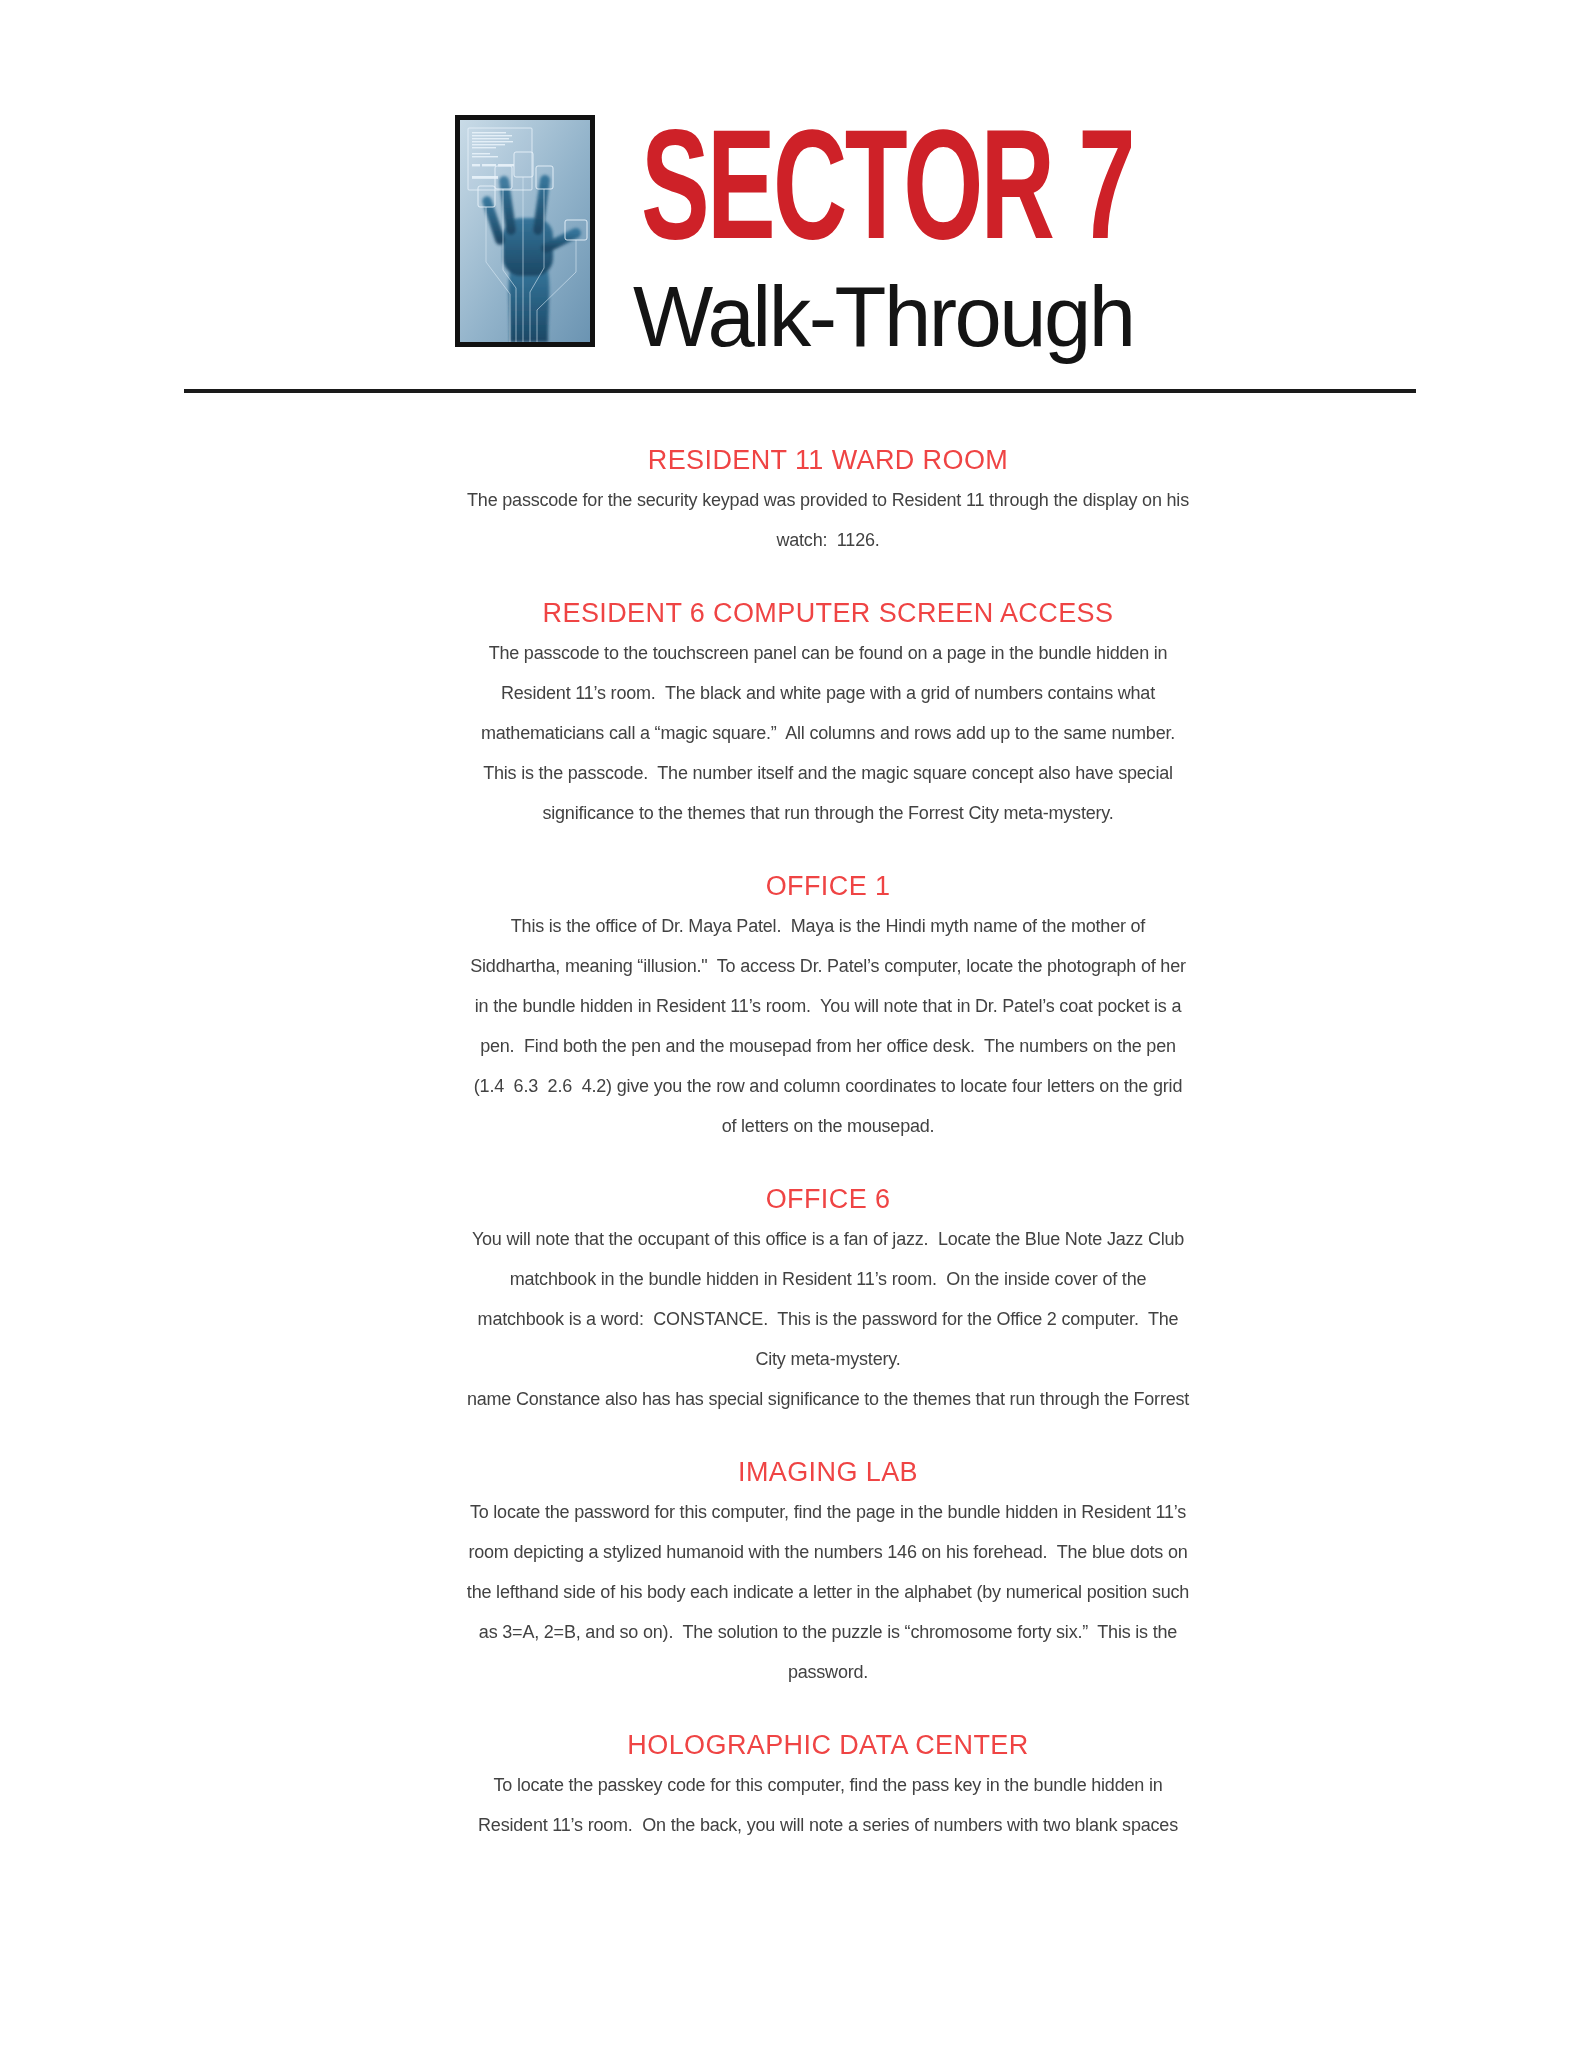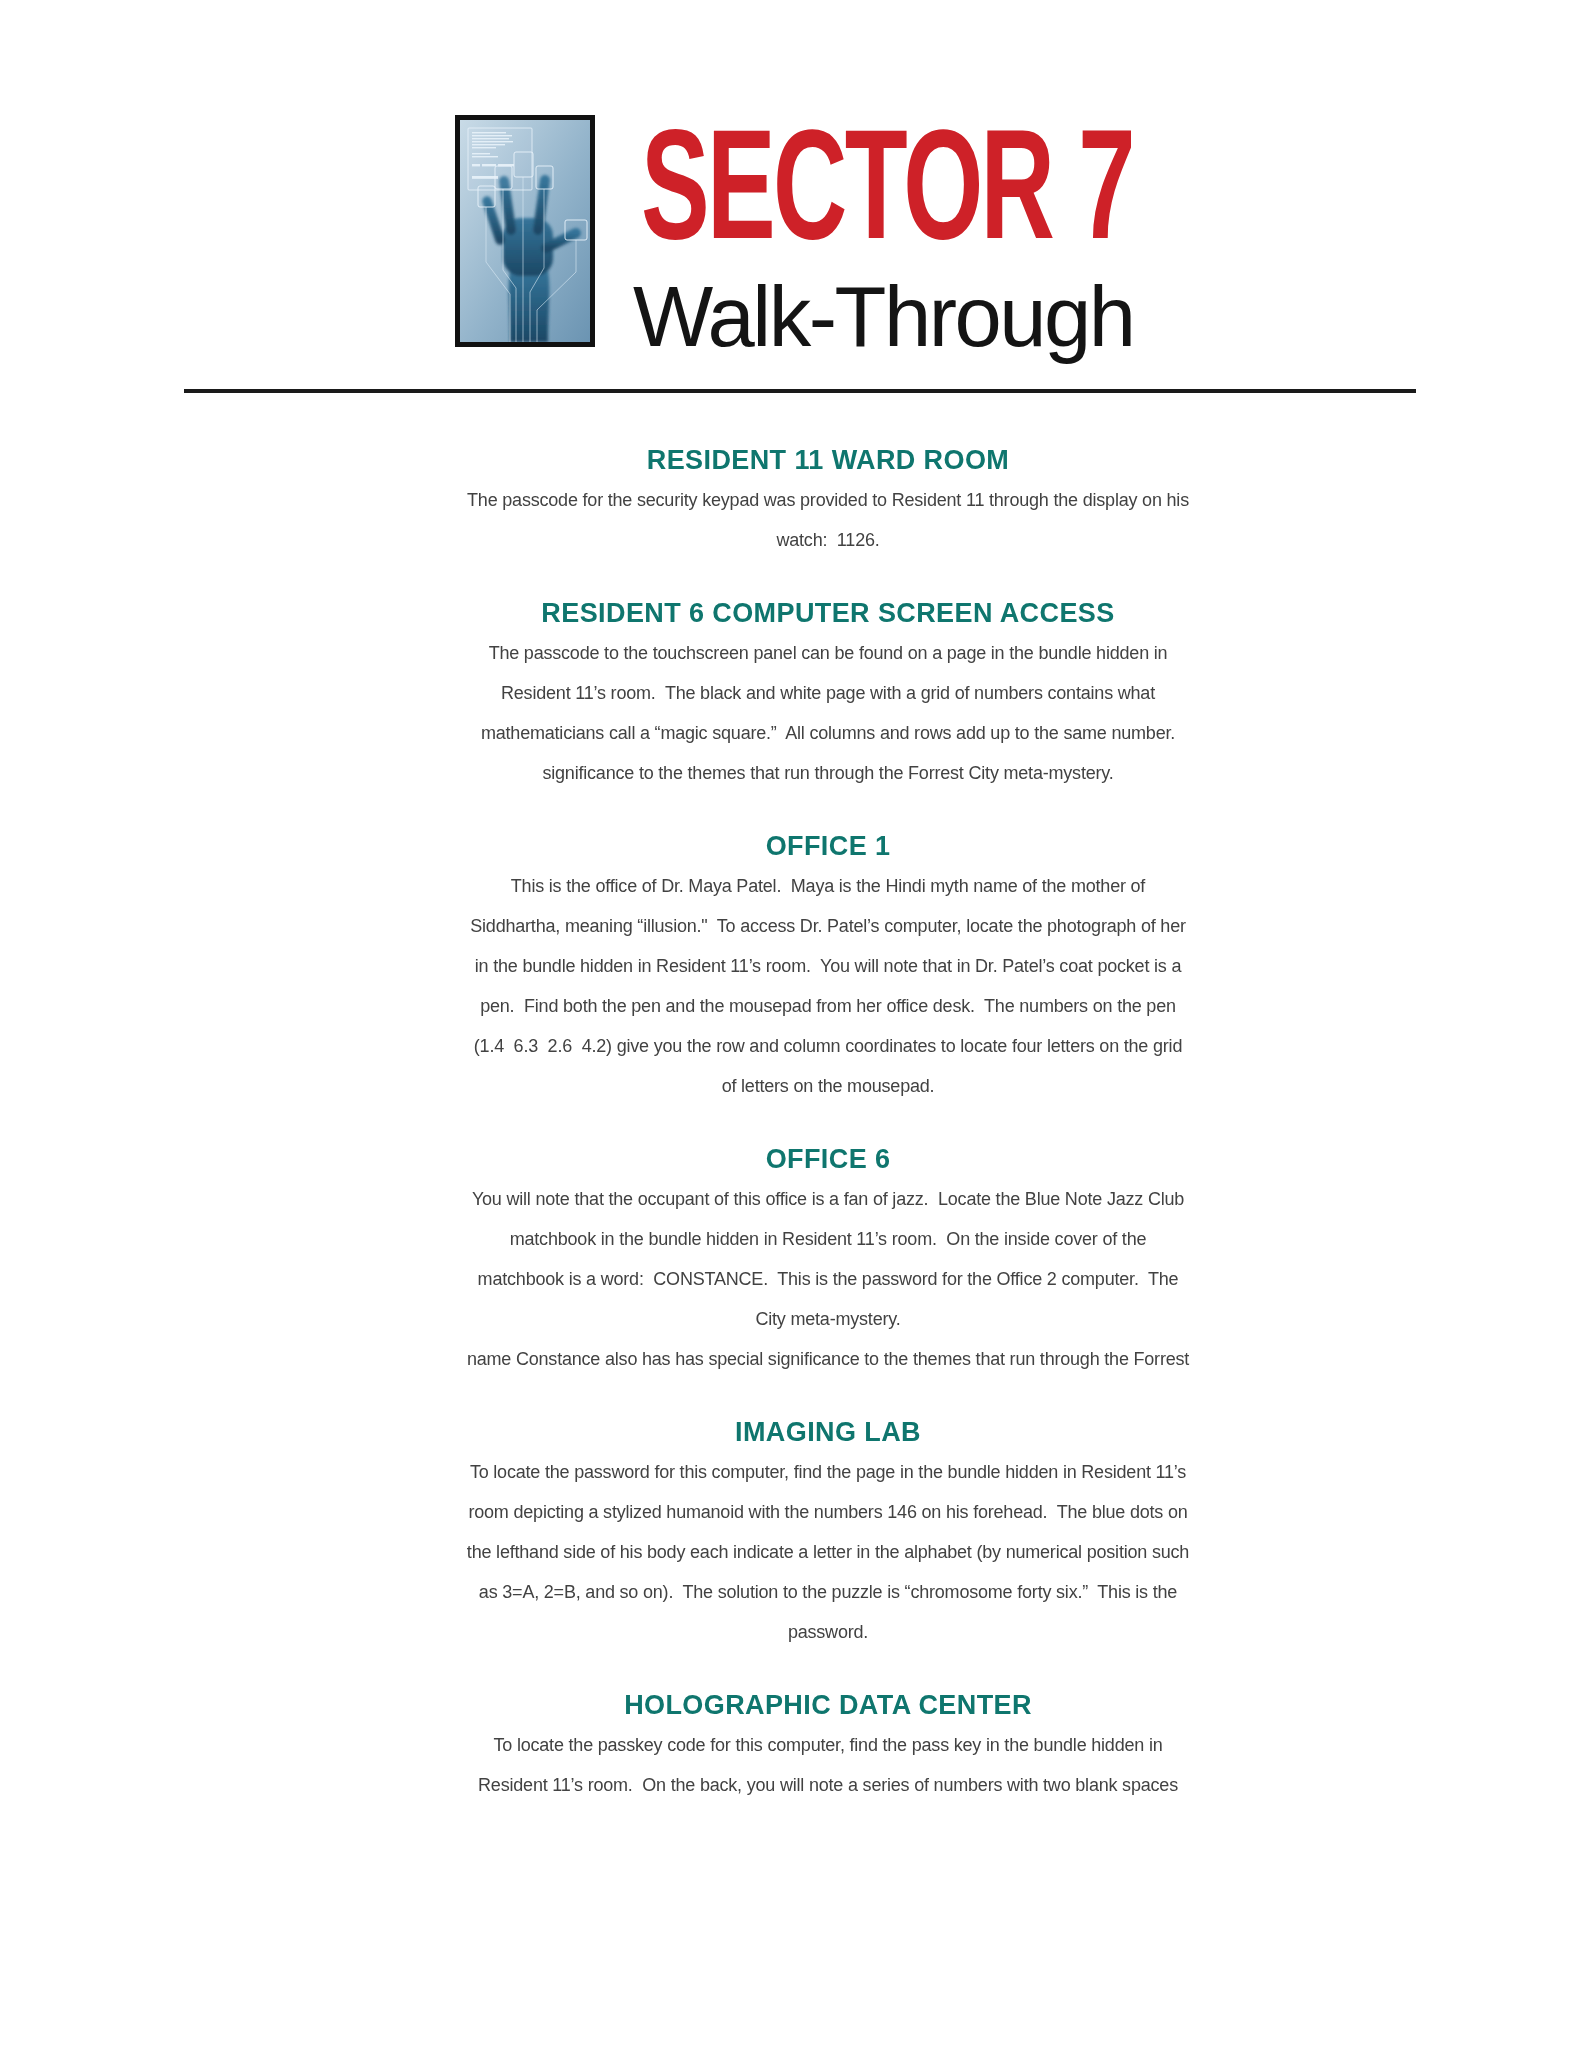--- a/index.html
+++ b/index.html
@@ -54,23 +54,23 @@
   .content {
     position: absolute;
     left: 193px; top: 0;
     width: 1270px;
   }
   .section { margin-top: 33px; }
   .section.first { margin-top: 440px; }
   .section-heading {
     font-size: 27px;
     line-height: 40px;
-    font-weight: bold;
+    font-weight: normal;
     letter-spacing: 0.4px;
-    color: #0f766e;
+    color: #ef4444;
     white-space: pre;
   }
   .para-line {
     font-size: 18px;
     line-height: 40px;
     font-weight: 300;
     letter-spacing: -0.2px;
     color: #424242;
     white-space: pre;
   }
@@ -159,20 +159,21 @@
       <div class="section-heading">RESIDENT 11 WARD ROOM</div>
       <div class="para-line">The passcode for the security keypad was provided to Resident 11 through the display on his</div>
       <div class="para-line">watch:  1126.</div>
     </div>
 
     <div class="section">
       <div class="section-heading">RESIDENT 6 COMPUTER SCREEN ACCESS</div>
       <div class="para-line">The passcode to the touchscreen panel can be found on a page in the bundle hidden in</div>
       <div class="para-line">Resident 11’s room.  The black and white page with a grid of numbers contains what</div>
       <div class="para-line">mathematicians call a “magic square.”  All columns and rows add up to the same number.</div>
+      <div class="para-line">This is the passcode.  The number itself and the magic square concept also have special</div>
       <div class="para-line">significance to the themes that run through the Forrest City meta-mystery.</div>
     </div>
 
     <div class="section">
       <div class="section-heading">OFFICE 1</div>
       <div class="para-line">This is the office of Dr. Maya Patel.  Maya is the Hindi myth name of the mother of</div>
       <div class="para-line">Siddhartha, meaning “illusion."  To access Dr. Patel’s computer, locate the photograph of her</div>
       <div class="para-line">in the bundle hidden in Resident 11’s room.  You will note that in Dr. Patel’s coat pocket is a</div>
       <div class="para-line">pen.  Find both the pen and the mousepad from her office desk.  The numbers on the pen</div>
       <div class="para-line">(1.4  6.3  2.6  4.2) give you the row and column coordinates to locate four letters on the grid</div>

